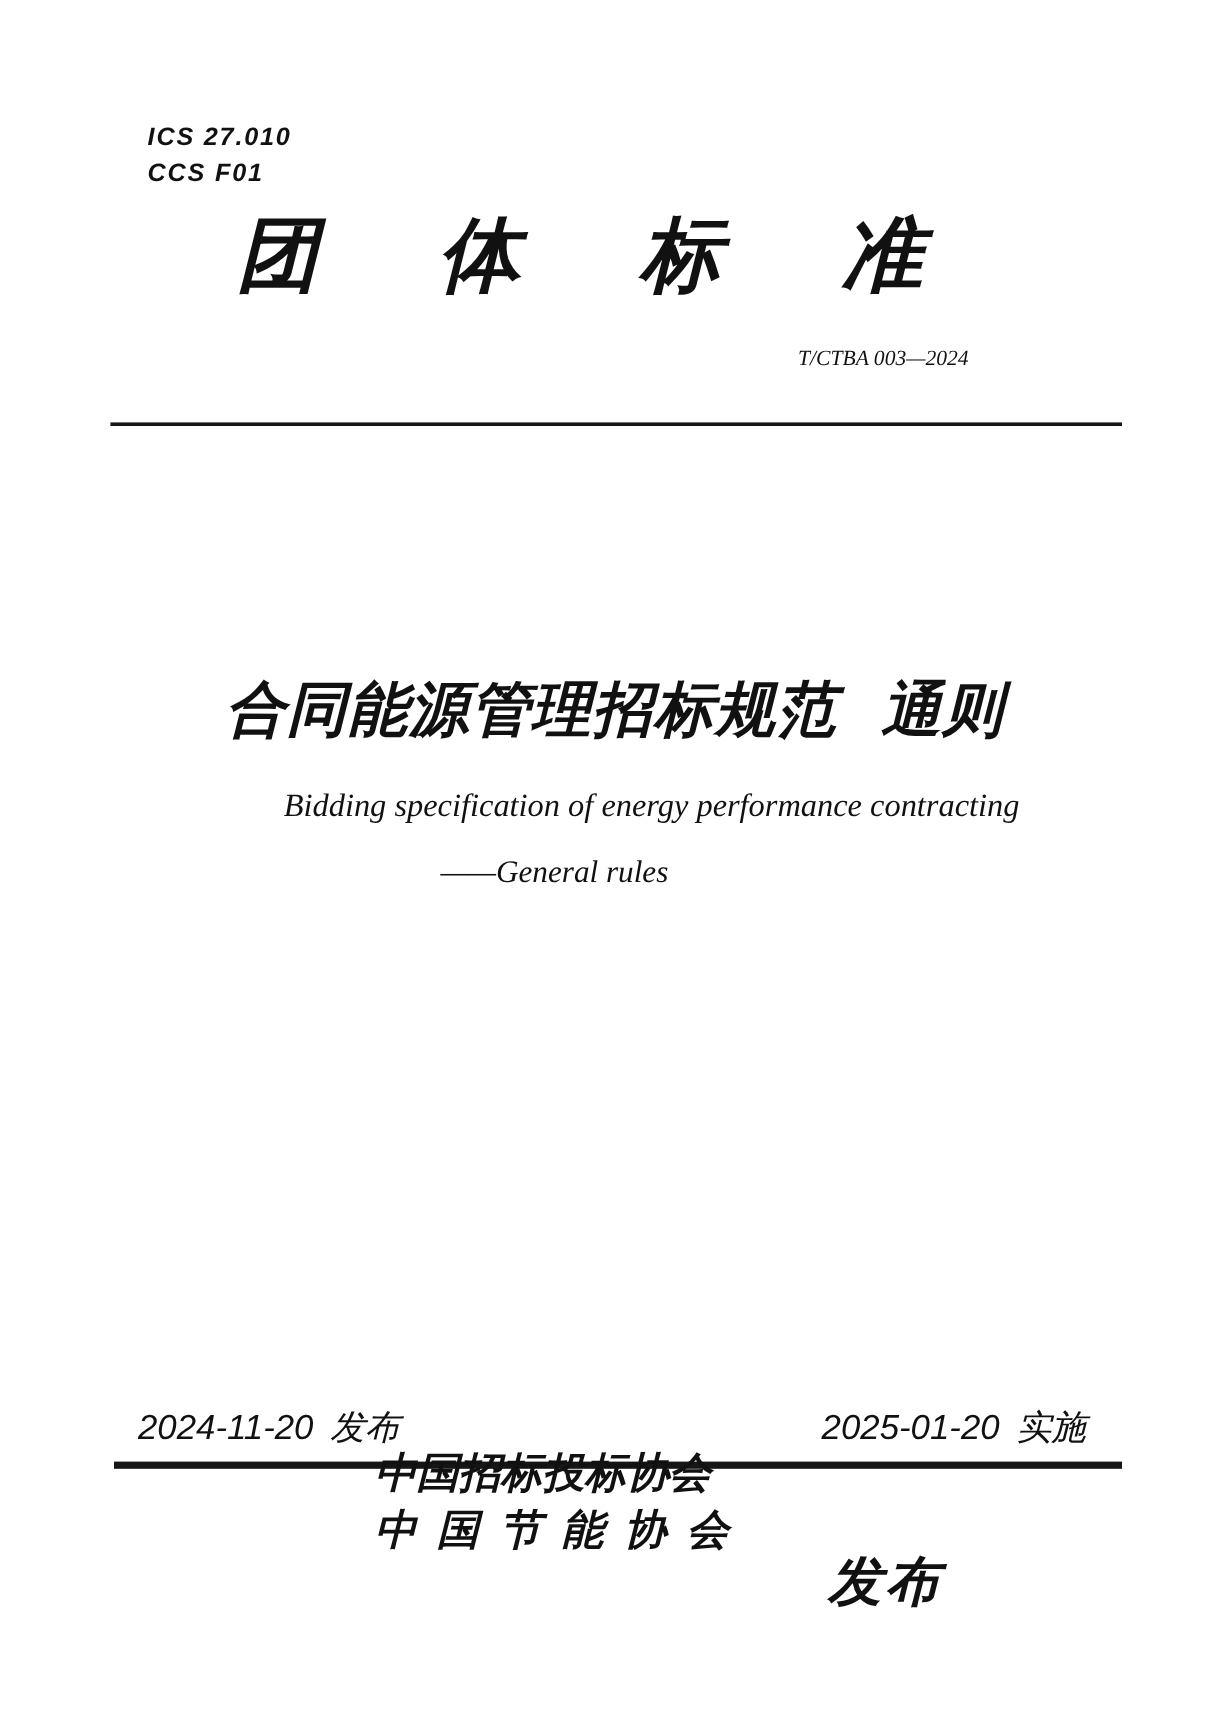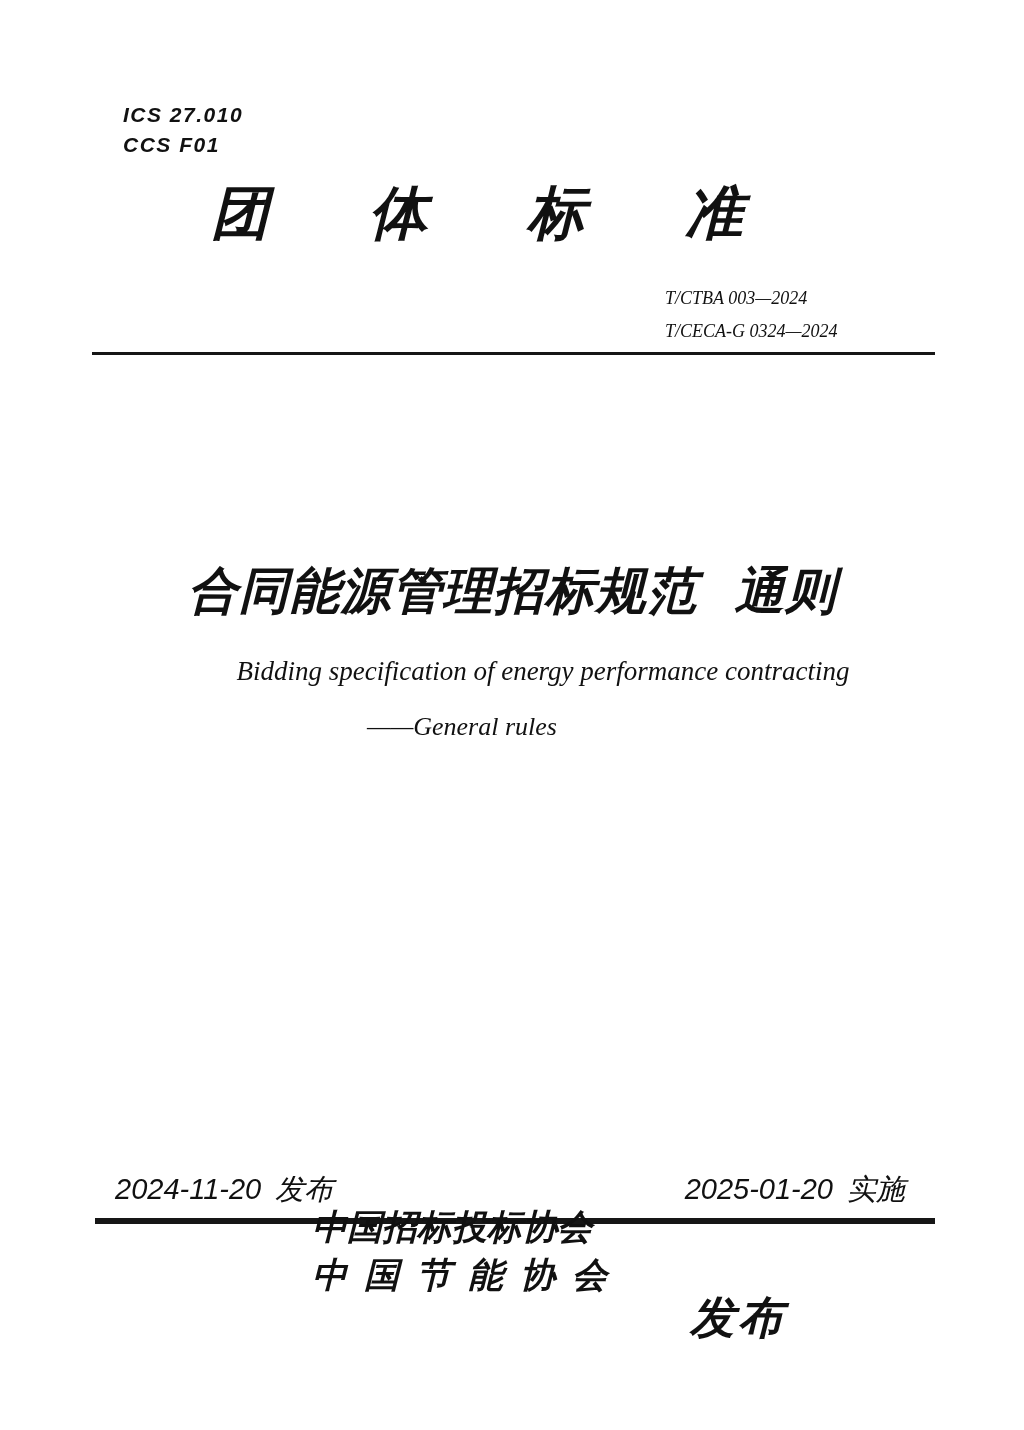--- a/index.html
+++ b/index.html
@@ -30,25 +30,24 @@
     white-space: nowrap;
   }
 
   
   .doc-type {
     position: absolute;
     left: 197px;
     top: 168px;
     font-family: "Liberation Sans", sans-serif;
     font-weight: bold;
-    font-size: 58px;
+    font-size: 68px;
     line-height: 90px;
     letter-spacing: 100px;
     white-space: nowrap;
-    margin-left: 14px;
   }
 
   
   .codes {
     position: absolute;
     left: 665px;
     top: 282px;
     font-family: "Liberation Serif", serif;
     font-size: 18px;
     line-height: 33px;
@@ -158,21 +157,20 @@
 
   <div class="ics-block">
     <div>ICS 27.010</div>
     <div>CCS F01</div>
   </div>
 
   <div class="doc-type">团体标准</div>
 
   <div class="codes">
     <div>T/CTBA 003—2024</div>
-    <div>T/CECA-G 0324—2024</div>
   </div>
 
   <div class="rule rule-top"></div>
 
   <div class="zh-title">合同能源管理招标规范 通则</div>
 
   <div class="en-title">Bidding specification of energy performance contracting</div>
 
   <div class="en-title2">——General rules</div>
 

